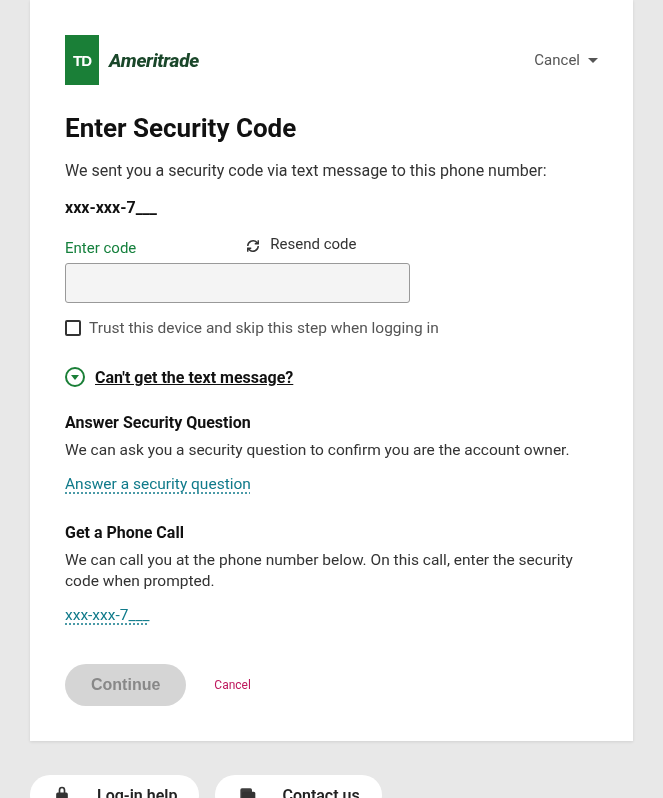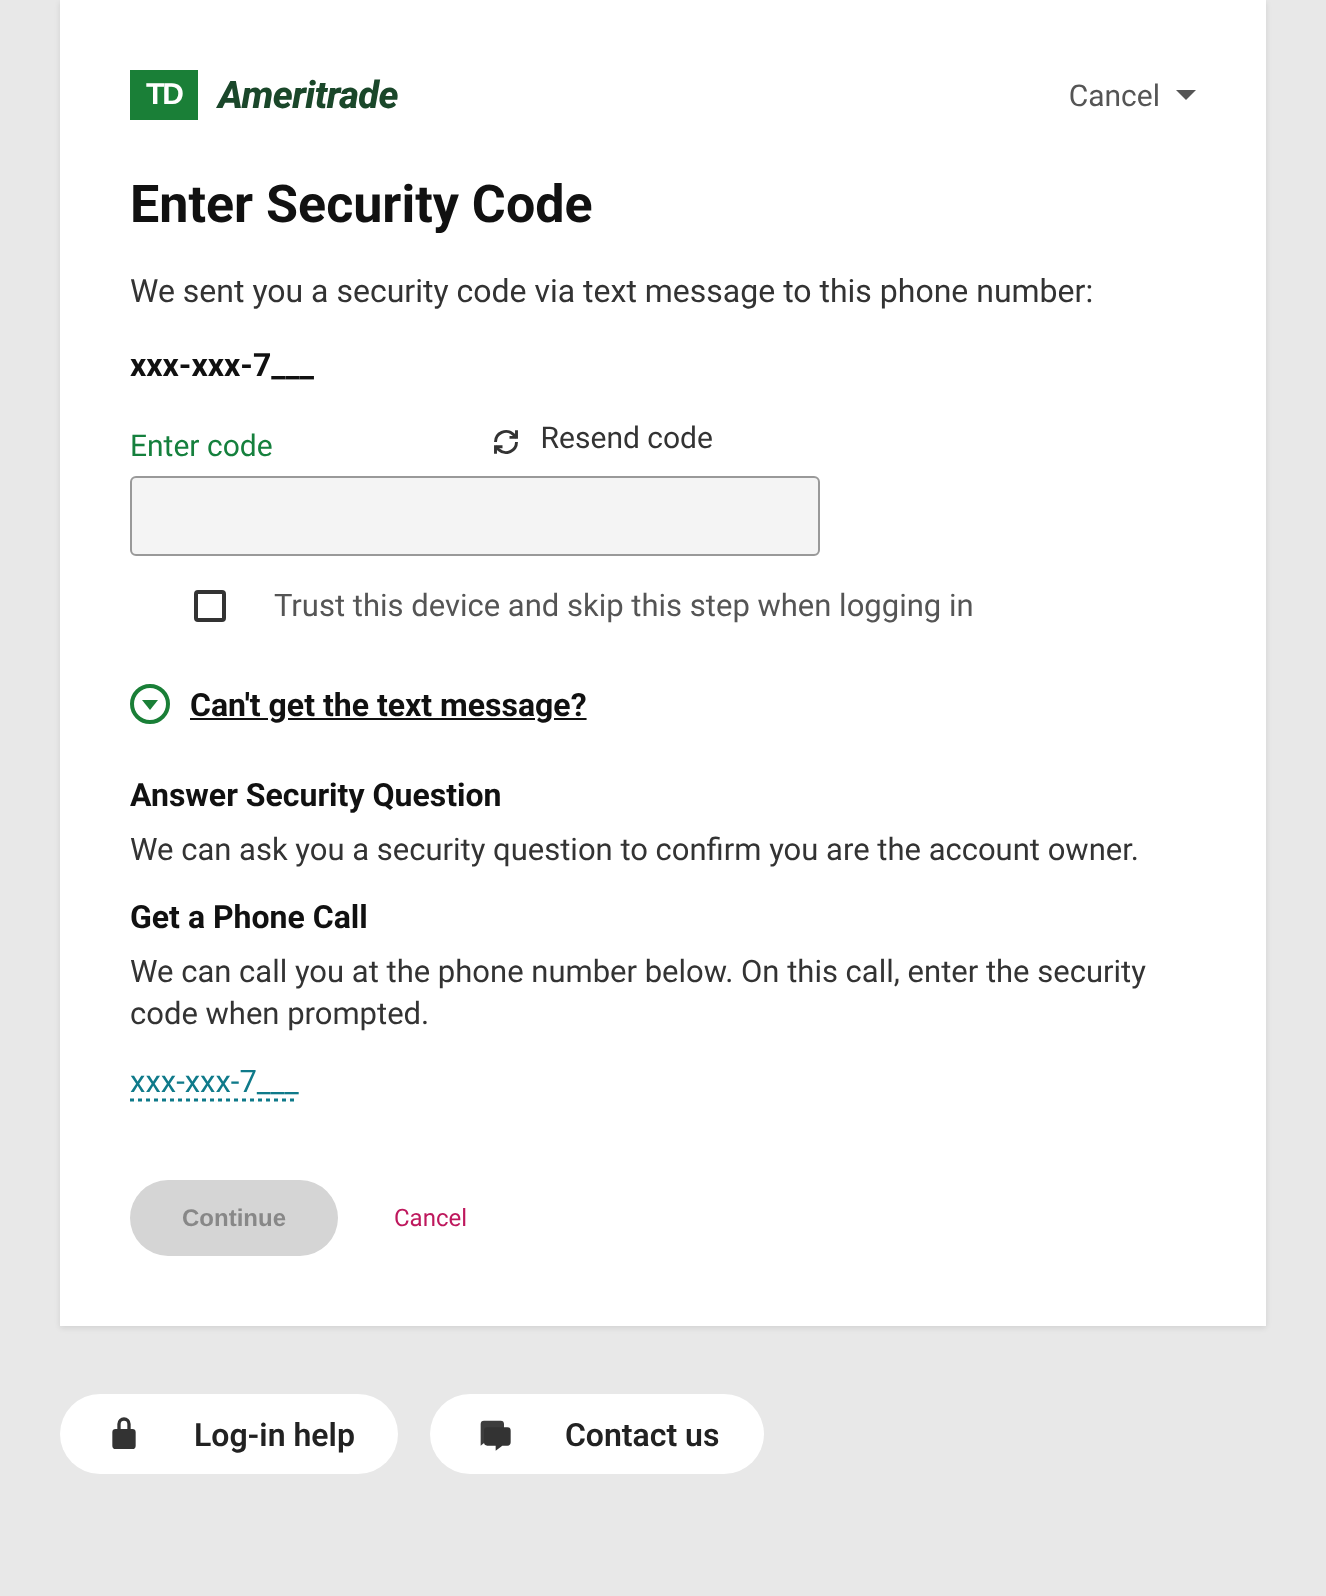--- a/index.html
+++ b/index.html
@@ -29,21 +29,21 @@
       display: flex;
       align-items: center;
       gap: 10px;
     }
     .td-logo {
       background: #1a7f37;
       color: #fff;
       font-weight: 900;
       font-size: 20px;
       width: 34px;
-      height: 25px;
+      height: 50px;
       display: flex;
       align-items: center;
       justify-content: center;
       letter-spacing: -1px;
       position: relative;
     }
     .td-logo-text {
       position: relative;
       z-index: 2;
       font-size: 15px;
@@ -116,23 +116,22 @@
       border: 1px solid #999;
       border-radius: 3px;
       background: #f4f4f4;
       padding: 0 10px;
       font-size: 16px;
       margin-bottom: 16px;
     }
     .trust-row {
       display: flex;
       align-items: center;
-      gap: 24px;
+      gap: 8px;
       margin-bottom: 30px;
-      margin-left: 32px;
     }
     .checkbox {
       width: 16px;
       height: 16px;
       border: 2px solid #333;
       border-radius: 2px;
       cursor: pointer;
       flex-shrink: 0;
     }
     .trust-label {
@@ -197,21 +196,21 @@
       align-items: center;
       gap: 28px;
       margin-top: 10px;
     }
     .btn-continue {
       background: #d5d5d5;
       color: #888;
       border: none;
       border-radius: 22px;
       padding: 12px 26px;
-      font-size: 12px;
+      font-size: 16px;
       font-weight: 600;
       cursor: not-allowed;
     }
     .btn-cancel {
       color: #be185d;
       font-size: 12px;
       cursor: pointer;
     }
     .bottom-pills {
       display: flex;
@@ -278,20 +277,21 @@
 
   <div class="disclosure">
     <span class="disclosure-icon">
       <span class="disclosure-chev"></span>
     </span>
     <span class="disclosure-text">Can't get the text message?</span>
   </div>
 
   <h2 class="section-heading">Answer Security Question</h2>
   <p class="section-body">We can ask you a security question to confirm you are the account owner.</p>
+  <a class="link">Answer a security question</a>
 
   <h2 class="section-heading">Get a Phone Call</h2>
   <p class="section-body">We can call you at the phone number below. On this call, enter the security code when prompted.</p>
   <a class="link">xxx-xxx-7___</a>
 
   <div class="button-row">
     <button class="btn-continue" disabled="">Continue</button>
     <span class="btn-cancel">Cancel</span>
   </div>
 </div>

